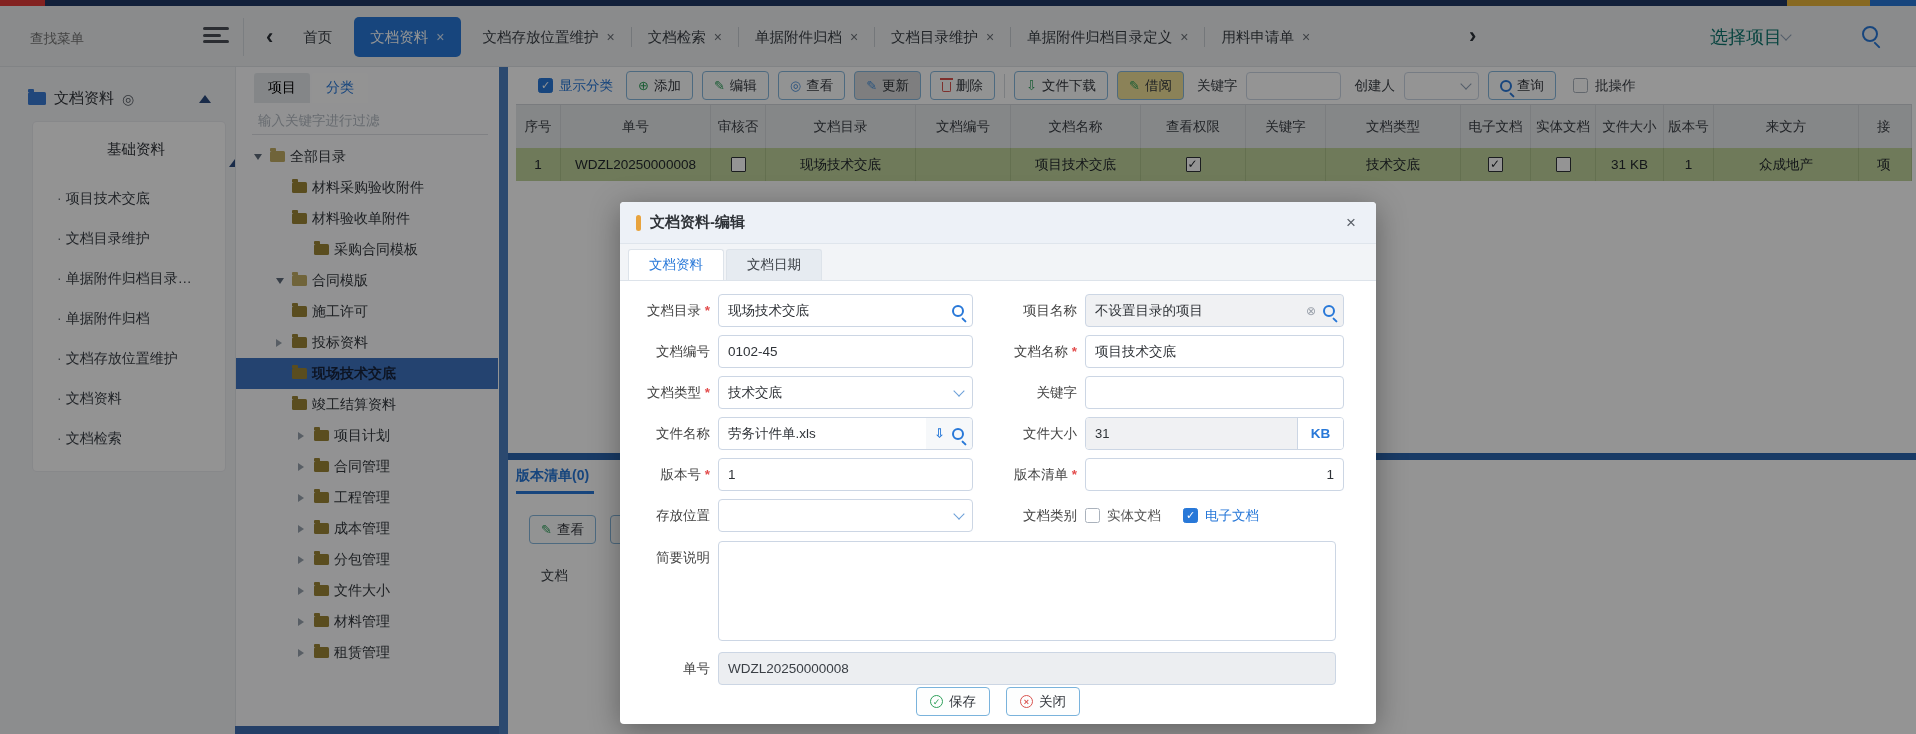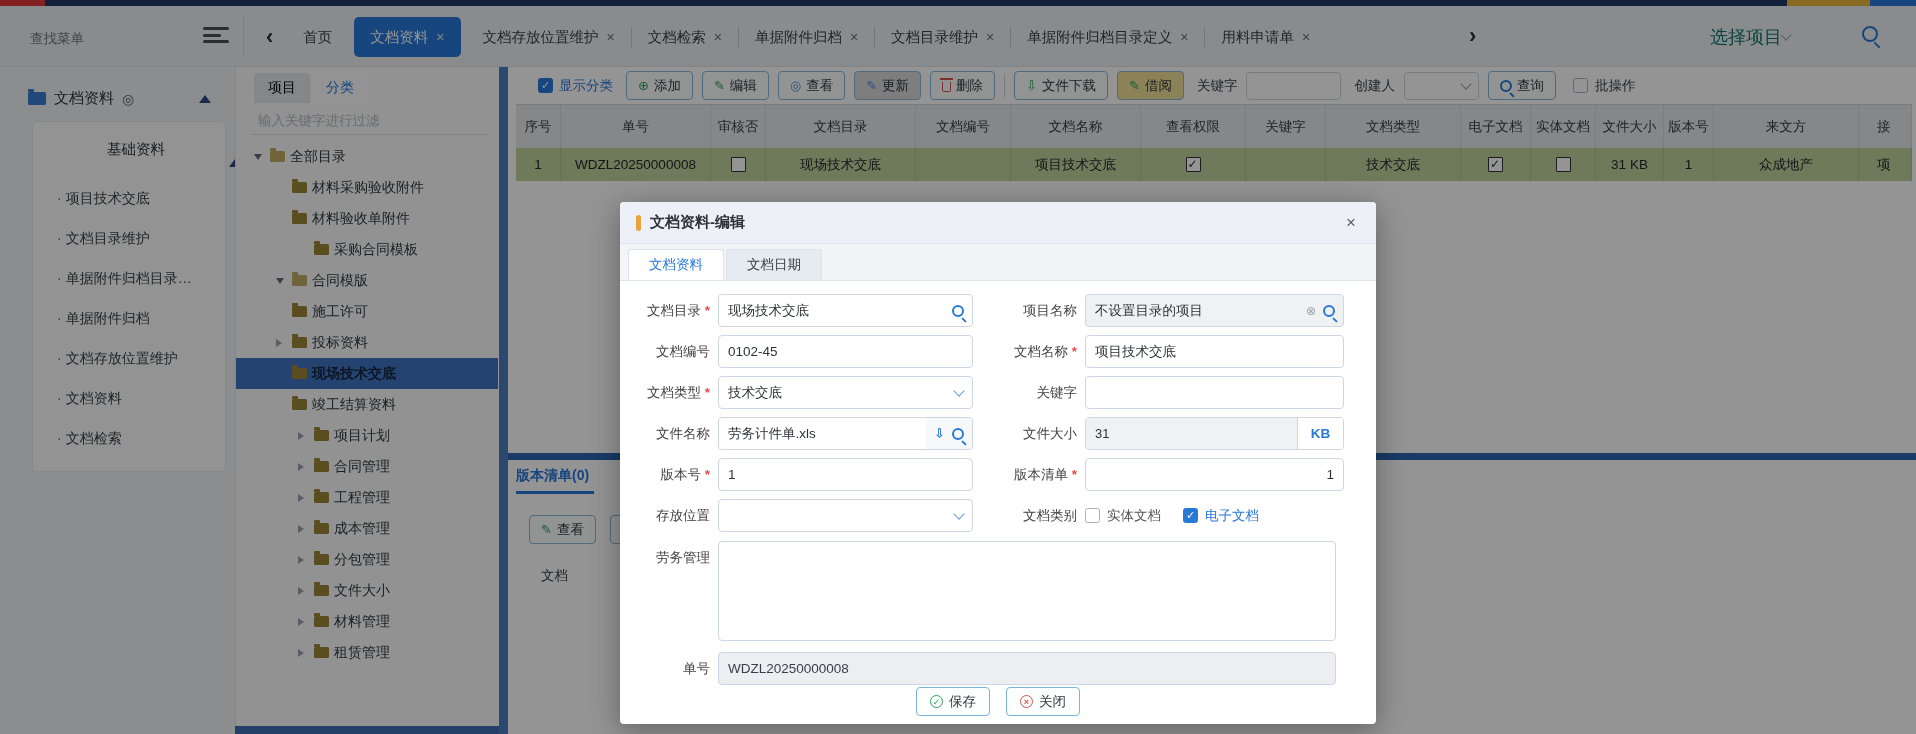--- a/index.html
+++ b/index.html
@@ -549,21 +549,21 @@
               <span>实体文档</span>
             </span>
           <span class="cat-item on">
               <span class="cb on"></span>
               <span>电子文档</span>
             </span>
         </div>
       </div>
     </div>
     <div class="tarow">
-      <span class="flabel">劳务管理</span>
+      <span class="flabel">简要说明</span>
         <span class="fgap"></span>
       <textarea class="ftextarea" style=""></textarea>
     </div>
     <div class="billrow">
       <span class="flabel">单号</span>
         <span class="fgap"></span>
       <input class="finput" disabled="" value="WDZL20250000008" style="">
     </div>
   </div>
   <div class="m-foot">

